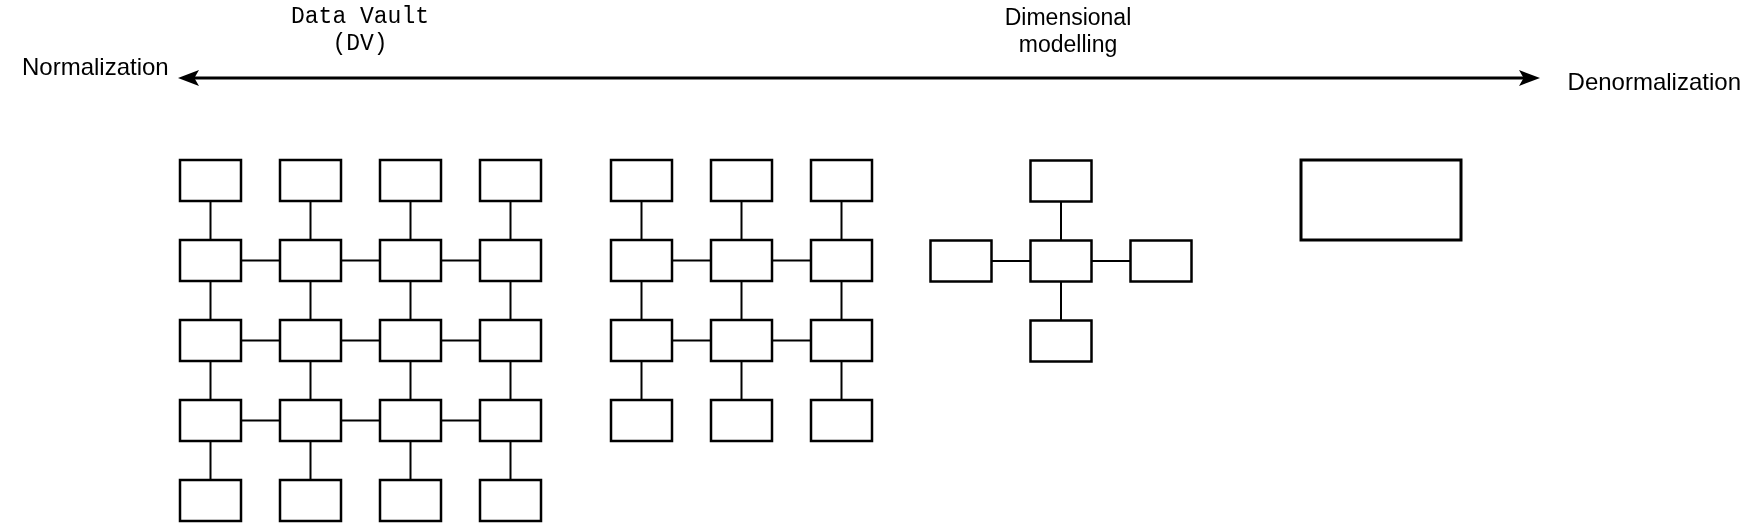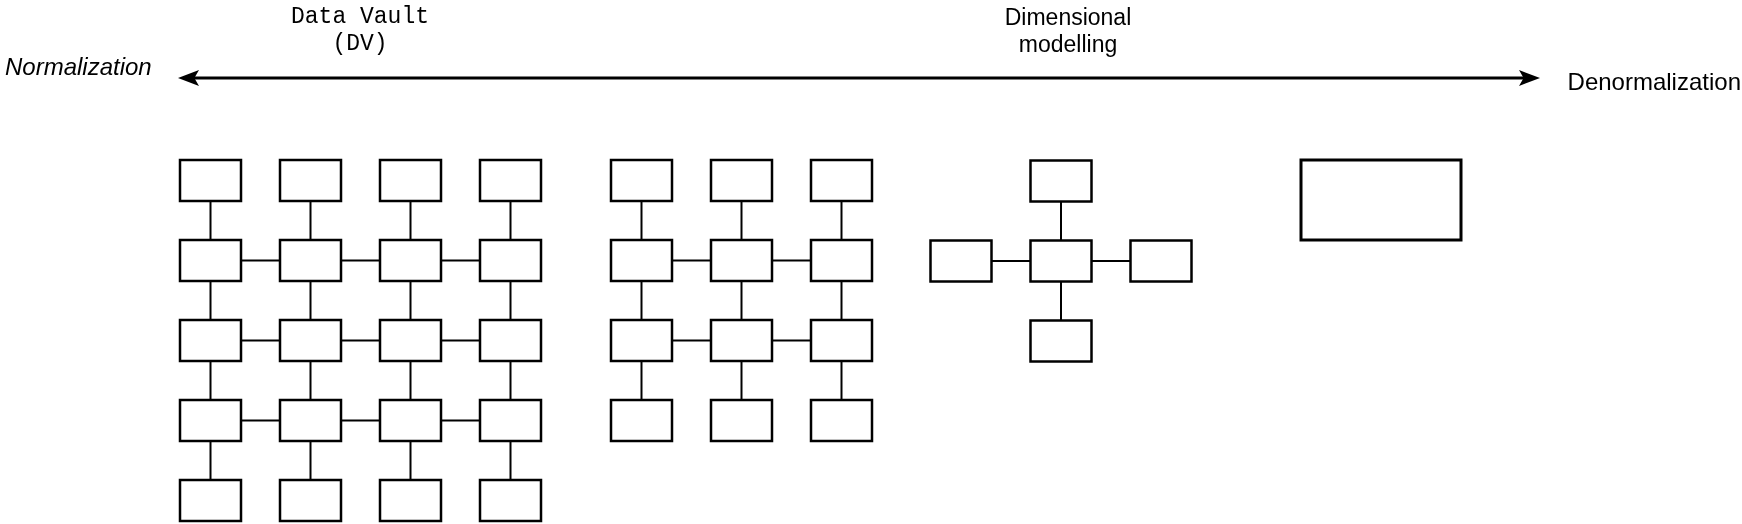--- a/index.html
+++ b/index.html
@@ -29,21 +29,21 @@
     font-size: 23px;
     line-height: 27px;
     white-space: nowrap;
   }
   .axis-label {
     position: absolute;
     font-size: 24px;
     line-height: 30px;
     white-space: nowrap;
   }
-  #axis-left  { left: 5px;  top: 52px; font-style: italic; }
+  #axis-left  { left: 22px;  top: 52px; }
   #axis-right { right: 1px; top: 67px; margin-left: 24px; }
 </style>
 </head>
 <body>
 
 <div id="canvas">
 
   <svg id="diagram-svg" width="1742" height="524" viewBox="0 0 1742 524">
       <line x1="210.5" y1="180.5" x2="210.5" y2="500.5" stroke="#000000" stroke-width="2"></line>
       <line x1="310.5" y1="180.5" x2="310.5" y2="500.5" stroke="#000000" stroke-width="2"></line>

